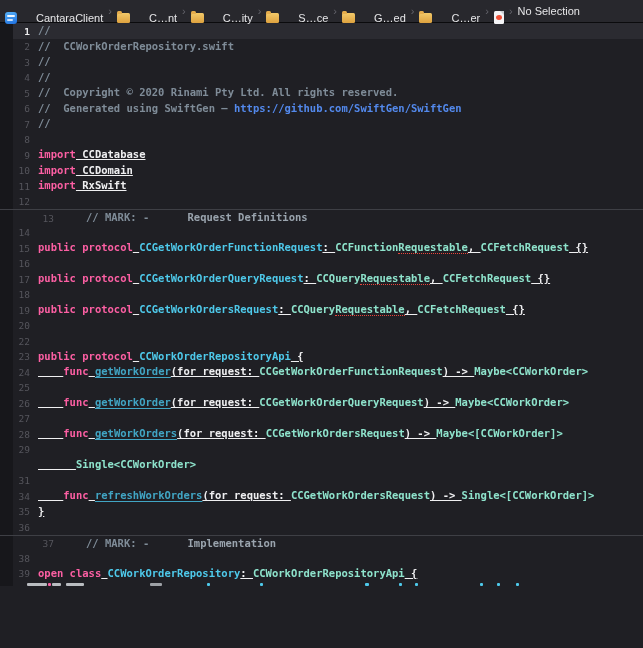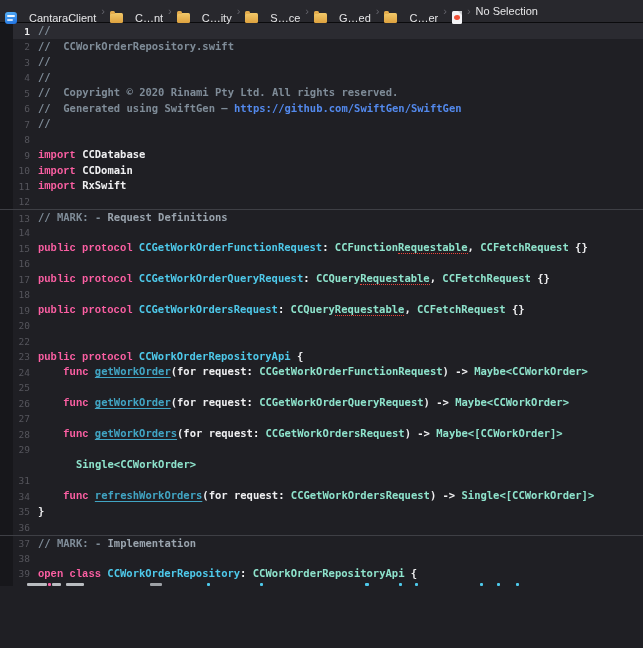--- a/index.html
+++ b/index.html
@@ -3,21 +3,21 @@
 <meta charset="utf-8">
 <style>
   * { margin:0; padding:0; box-sizing:border-box; }
   html,body { width:643px; height:648px; overflow:hidden; background:#1F1F24;
     font-family:"Liberation Sans", sans-serif; }
 
   
   .jumpbar { height:23px; background:#28282D; border-bottom:1px solid #0B0B0D;
     display:flex; align-items:center; padding:0 6px 0 5px; gap:4px;
     font-size:11px; color:#E6E6E8; white-space:nowrap; }
-  .crumb { display:flex; align-items:center; gap:12px;margin-top:13px; }
+  .crumb { display:flex; align-items:center; gap:19px;margin-top:13px; }
   .jsep { color:#63636A; font-size:11px; padding:0 1px; font-weight:400; }
   .proj-icon { width:12px; height:12px; border-radius:3px; display:inline-block;
     background:linear-gradient(160deg,#57B2F8 0%,#1E6FE0 100%); position:relative; flex:none; }
   .proj-icon::before { content:""; position:absolute; left:2px; top:3px; width:8px; height:2px;
     background:rgba(255,255,255,.92); border-radius:1px; }
   .proj-icon::after { content:""; position:absolute; left:2px; top:7px; width:6px; height:2px;
     background:rgba(255,255,255,.75); border-radius:1px; }
   .folder-icon { width:13px; height:10px; border-radius:1.5px; display:inline-block; flex:none;
     background:linear-gradient(#F2C969,#DEA23F); position:relative; margin-top:1px; }
   .folder-icon::before { content:""; position:absolute; left:0; top:-2px; width:5px; height:3px;
@@ -27,31 +27,31 @@
   .swift-icon::before { content:""; position:absolute; left:2px; top:4px; width:6px; height:5px;
     background:#F05138; border-radius:55% 45% 50% 50%; }
   .swift-icon::after { content:""; position:absolute; right:0; top:0;
     border:2px solid #C9CACE; border-left-color:transparent; border-bottom-color:transparent; }
   .jb-spacer { flex:1; }
 
   
   .editor { height:625px; background:#1F1F24; overflow:hidden;
     font-family:"DejaVu Sans Mono","Liberation Mono",monospace; font-size:10.5px; }
   .row { display:flex; height:15.5px; line-height:15.5px; align-items:stretch; }
-  .row.sep { border-top:1px solid #3E3F45; }
+  .row.sep { border-top:1px solid #3E3F45;gap:24px; }
   .row.cur { background:#2B2B31; }
   .edge { width:13px; flex:none; background:#17171B; }
   .lnum { width:17px; flex:none; text-align:right; color:#55555C; font-size:9.5px;
     padding-top:0.5px; }
   .cur .lnum { color:#EDEDEF; font-weight:700; }
   .codetext { padding-left:8px; white-space:pre; font-weight:600; }
-  .pl { color:#EFEFF1; }
-  .kw { color:#FC5FA3; font-weight:700;font-family:Liberation Mono, monospace; }
+  .pl { color:#EFEFF1;text-decoration:underline; }
+  .kw { color:#FC5FA3; font-weight:700; }
   .cm { color:#7F8C98; }
-  .mk { color:#9AA4AE; font-weight:700; }
+  .mk { color:#9AA4AE; font-weight:700;margin-left:32px; }
   .url { color:#5389EC; }
   .ty { color:#4EC9EA; }
   .fn { color:#41A5C4; text-decoration:underline; text-underline-offset:2px;
     text-decoration-thickness:1px; }
   .pt { color:#8EE3CC; }
   .sq { color:#8EE3CC; border-bottom:1.5px dotted #E8443A; }
 
   
   .partial { position:relative; height:5px; overflow:hidden; }
   .partial .edge { position:absolute; left:0; top:0; bottom:0; }

